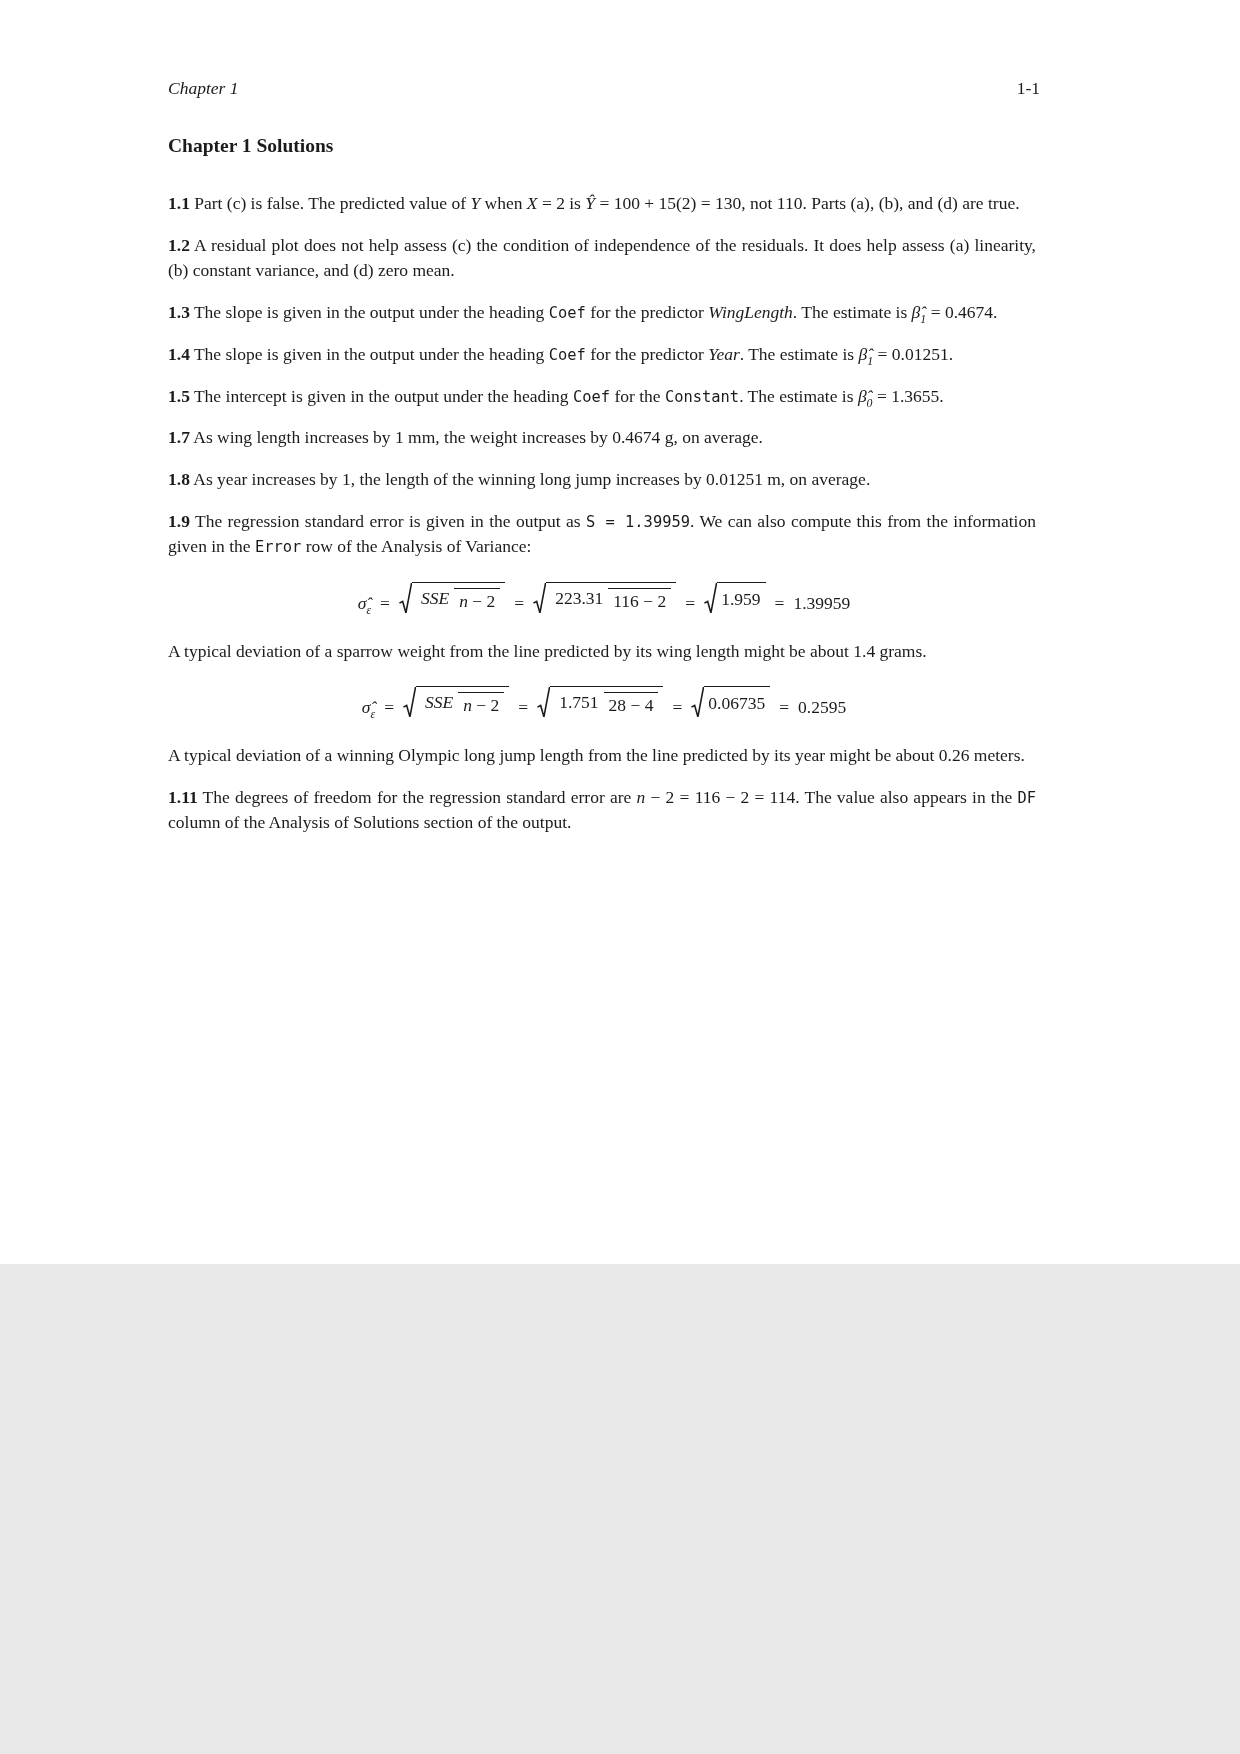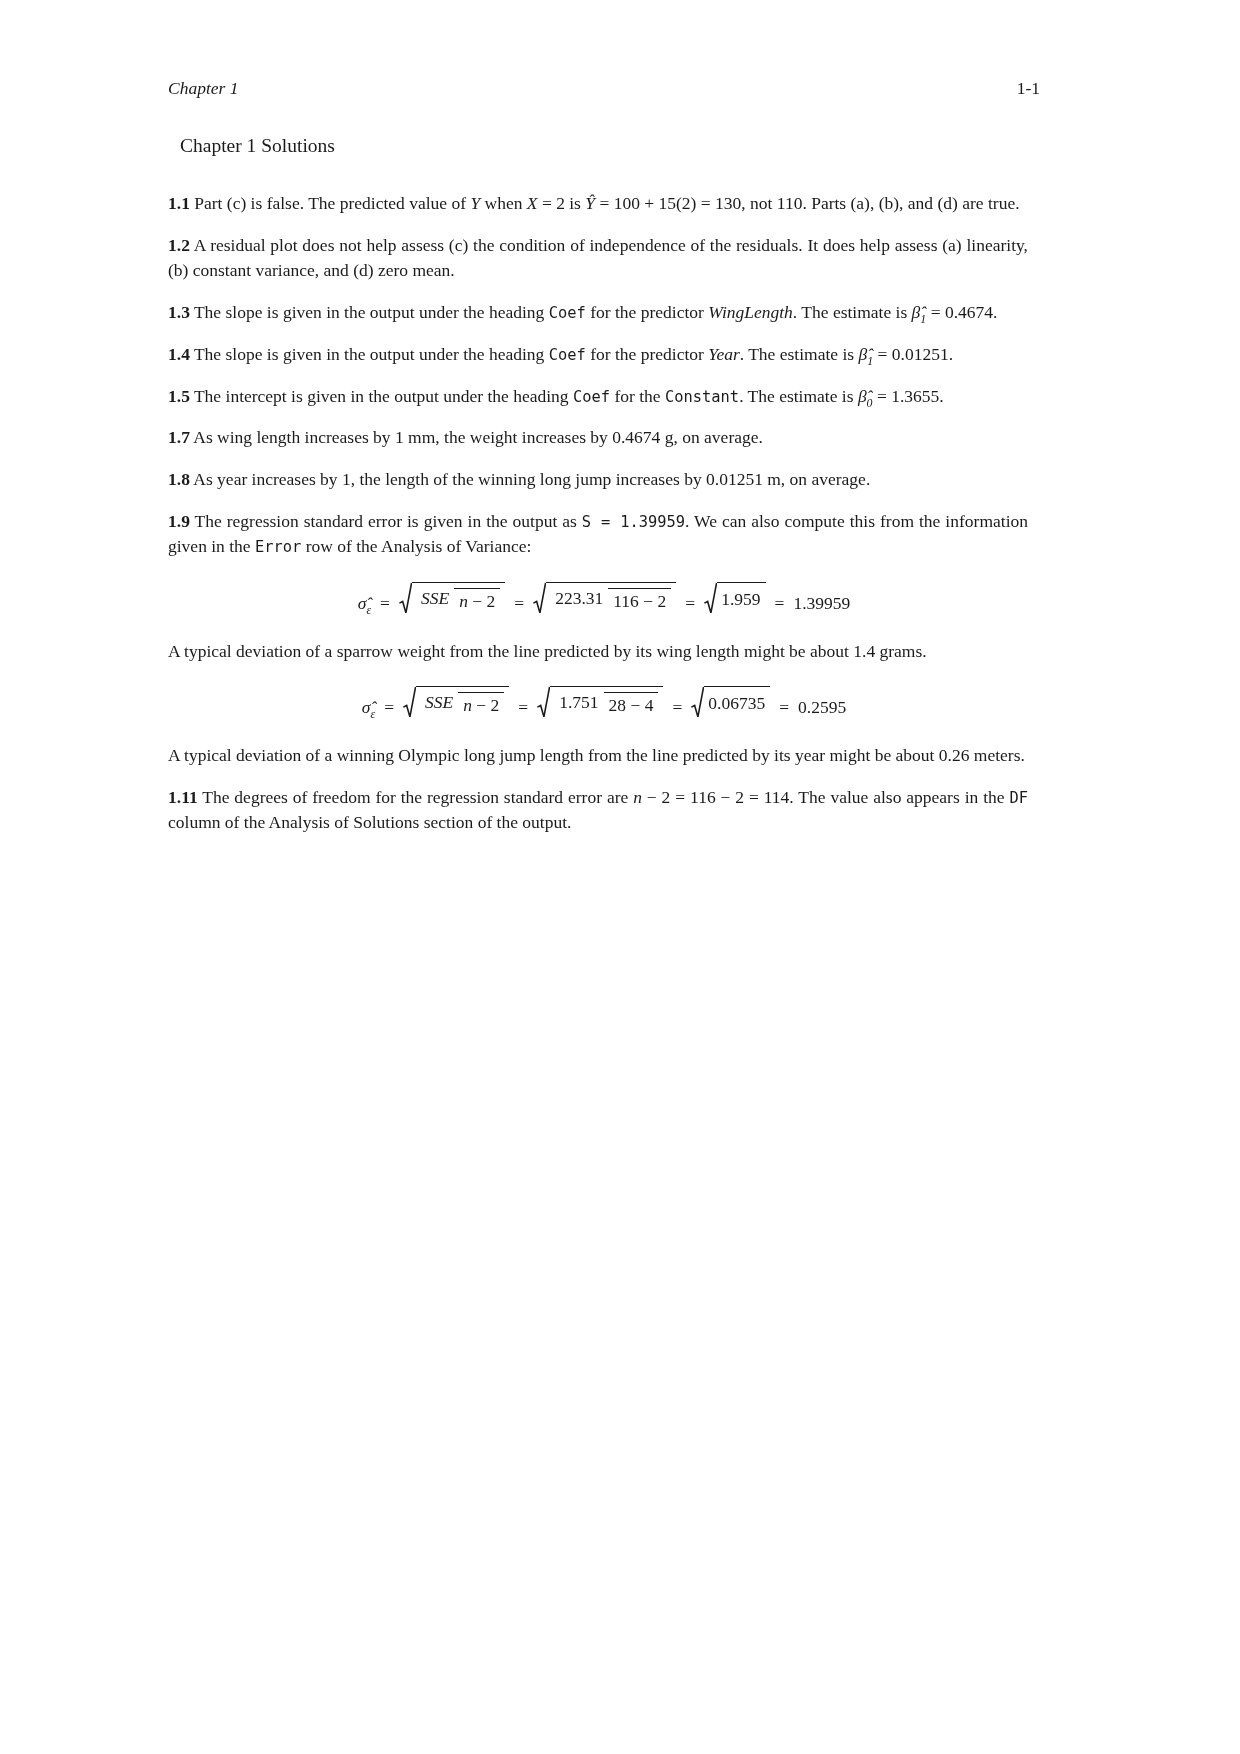--- a/index.html
+++ b/index.html
@@ -1,31 +1,31 @@
 <!DOCTYPE html>
 <html><head>
 <meta charset="utf-8">
 <style>
   html,body{margin:0;padding:0;background:#e9e9e9;}
   .page{
-    width:1240px;height:1754px;margin:0 auto;background:#ffffff;
+    width:1240px;height:1264px;margin:0 auto;background:#ffffff;
     box-sizing:border-box;padding:78px 200px 40px 168px;
     font-family:"Liberation Serif","DejaVu Serif",serif;
     font-size:17.5px;color:#1b1b1b;overflow:hidden;
   }
   .running-header{
     display:flex;justify-content:space-between;align-items:baseline;
     margin-bottom:36px;
   }
   .running-header .chap{font-style:italic;}
   .doc-title{
-    font-weight:normal;font-size:19.5px;margin:0 0 34px 12px;
+    font-weight:bold;font-size:19.5px;margin:0 0 34px 0;
   }
   .para{
-    text-align:justify;line-height:1.47;margin:0 12px 16px 0;
+    text-align:justify;line-height:1.47;margin:0 4px 16px 0;
     text-justify:inter-word;
   }
   .run-n{}
   .run-b{font-weight:bold;}
   .run-i{font-style:italic;}
   .run-m{font-family:"DejaVu Sans Mono","Liberation Mono",monospace;font-size:0.88em;}
   sub{font-size:0.68em;line-height:0;}
   .equation{
     display:flex;justify-content:center;align-items:flex-end;
     margin:22px 0 24px 0;line-height:1.25;

